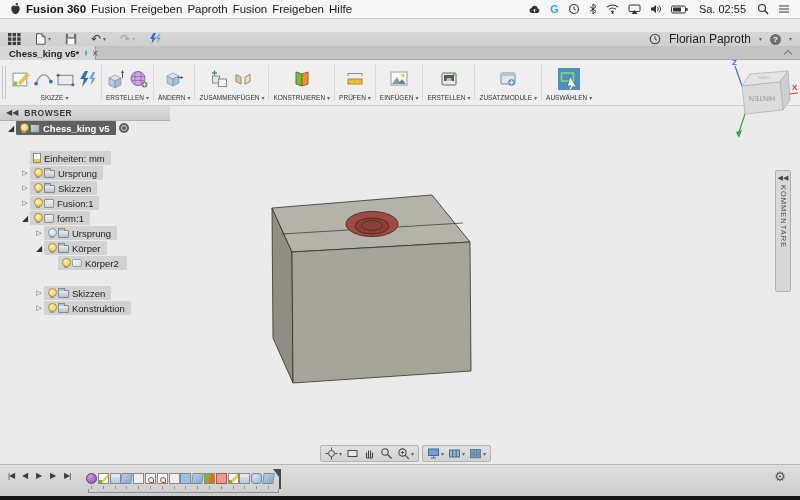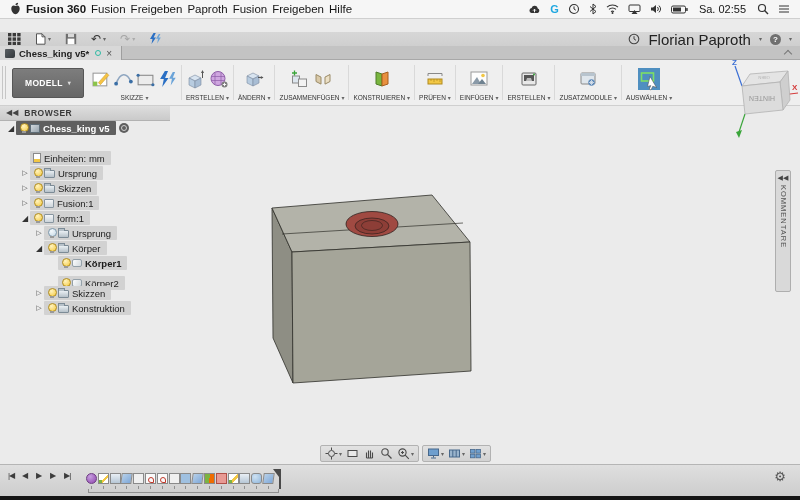--- a/index.html
+++ b/index.html
@@ -27,26 +27,26 @@
 
 
 .qat{position:absolute;top:32px;left:0;width:800px;height:14px;background:linear-gradient(#d7d7d7,#cfcfcf);display:flex;align-items:center;padding:0 8px;gap:14px;z-index:48}
 .qat .qbtn{display:flex;align-items:center;gap:2px}
 .qat svg{display:block}
 .caret{font-size:6px;color:#666;line-height:1}
 .caret.dis{color:#aaa}
 .undo{font-size:12px;color:#333;line-height:1}
 .redo{font-size:12px;color:#a5a5a5;line-height:1}
 .qat-right{margin-left:auto;display:flex;align-items:center;gap:8px}
-.uname{font-size:15px;color:#222}
+.uname{font-size:12px;color:#222}
 .helpbtn{width:11px;height:11px;border-radius:50%;background:#707070;color:#fff;font-size:8px;font-weight:bold;text-align:center;line-height:11px}
 
 
 .tabrow{position:absolute;top:46px;left:0;width:800px;height:14px;background:#c3c3c3;border-bottom:1px solid #a8a8a8;z-index:47}
-.doctab{position:absolute;left:0;top:0;width:122px;height:14px;background:#d8d8d8;border-right:1px solid #9e9e9e;display:flex;align-items:center;padding:0 5px;gap:4px}
+.doctab{position:absolute;left:0;top:0;width:96px;height:14px;background:#d8d8d8;border-right:1px solid #9e9e9e;display:flex;align-items:center;padding:0 5px;gap:4px}
 .tabicon{width:10px;height:9px;background:linear-gradient(135deg,#5a5f63,#33383c);border-radius:1px 3px 2px 1px}
 .tabtitle{font-size:9.5px;font-weight:bold;color:#222;white-space:nowrap}
 .syncdot{width:6px;height:6px;border:1.4px solid #2fbba5;border-radius:50%;margin-left:2px}
 .tabclose{font-size:10px;color:#555;margin-left:1px}
 .chev-up{position:absolute;right:9px;top:5px;width:6px;height:6px;border-left:1.6px solid #777;border-top:1.6px solid #777;transform:rotate(45deg)}
 
 
 .ribbon{position:absolute;top:60px;left:0;width:800px;height:46px;background:#efefef;border-bottom:1px solid #cfcfcf;display:flex;align-items:stretch;z-index:40}
 .rhandle{width:4px;margin:6px 2px;border-left:1px solid #c6c6c6;border-right:1px solid #c6c6c6}
 .wsbtn{align-self:center;margin:0 4px;background:linear-gradient(#7d7d7d,#666);border:1px solid #565656;border-radius:2px;color:#fff;font-size:8.5px;font-weight:bold;padding:9px 12px;display:flex;align-items:center;gap:5px;letter-spacing:.3px}
@@ -265,24 +265,20 @@
       <span class="tabicon"></span>
       <span class="tabtitle">Chess_king v5*</span>
       <span class="syncdot"></span>
       <span class="tabclose">×</span>
     </div>
     <span class="chev-up"></span>
   </div>
 
   <div class="ribbon">
     <span class="rhandle"></span>
-    <div class="wsbtn">
-        <span>MODELL</span>
-        <span class="caret">▾</span>
-      </div>
 
     <div class="rgroup">
       <div class="ricons">
         <svg class="ricon" width="19" height="19" viewBox="0 0 18 18">
             <rect x="1" y="3" width="13" height="12" fill="#fff" stroke="#999"></rect>
             <rect x="1" y="11" width="4" height="4" fill="#8bc34a"></rect>
             <polygon points="6,12 14,3 16,5 8,14" fill="#f6c344" stroke="#c79a2a" stroke-width="0.5"></polygon>
           </svg>
         <svg class="ricon" width="19" height="19" viewBox="0 0 18 18">
             <path d="M2 13 C6 2, 12 2, 16 11" fill="none" stroke="#8fa6c0" stroke-width="1.5"></path>
@@ -557,21 +553,21 @@
         </div>
       </div>
       <div class="trow" style="top: 256px; font-weight: bold;">
         <span class="texp" style="margin-left: 48px;"></span>
         <div class="tlabel">
           <span class="bulb"></span>
           <span class="ic ic-solid"></span>
           <span>Körper1</span>
         </div>
       </div>
-      <div class="trow" style="top: 276px;">
+      <div class="trow" style="top: 256px;">
         <span class="texp" style="margin-left: 48px;"></span>
         <div class="tlabel">
           <span class="bulb"></span>
           <span class="ic ic-solid"></span>
           <span>Körper2</span>
         </div>
       </div>
       <div class="trow" style="top: 286px;">
         <span class="texp" style="margin-left: 34px;">▷</span>
         <div class="tlabel">

